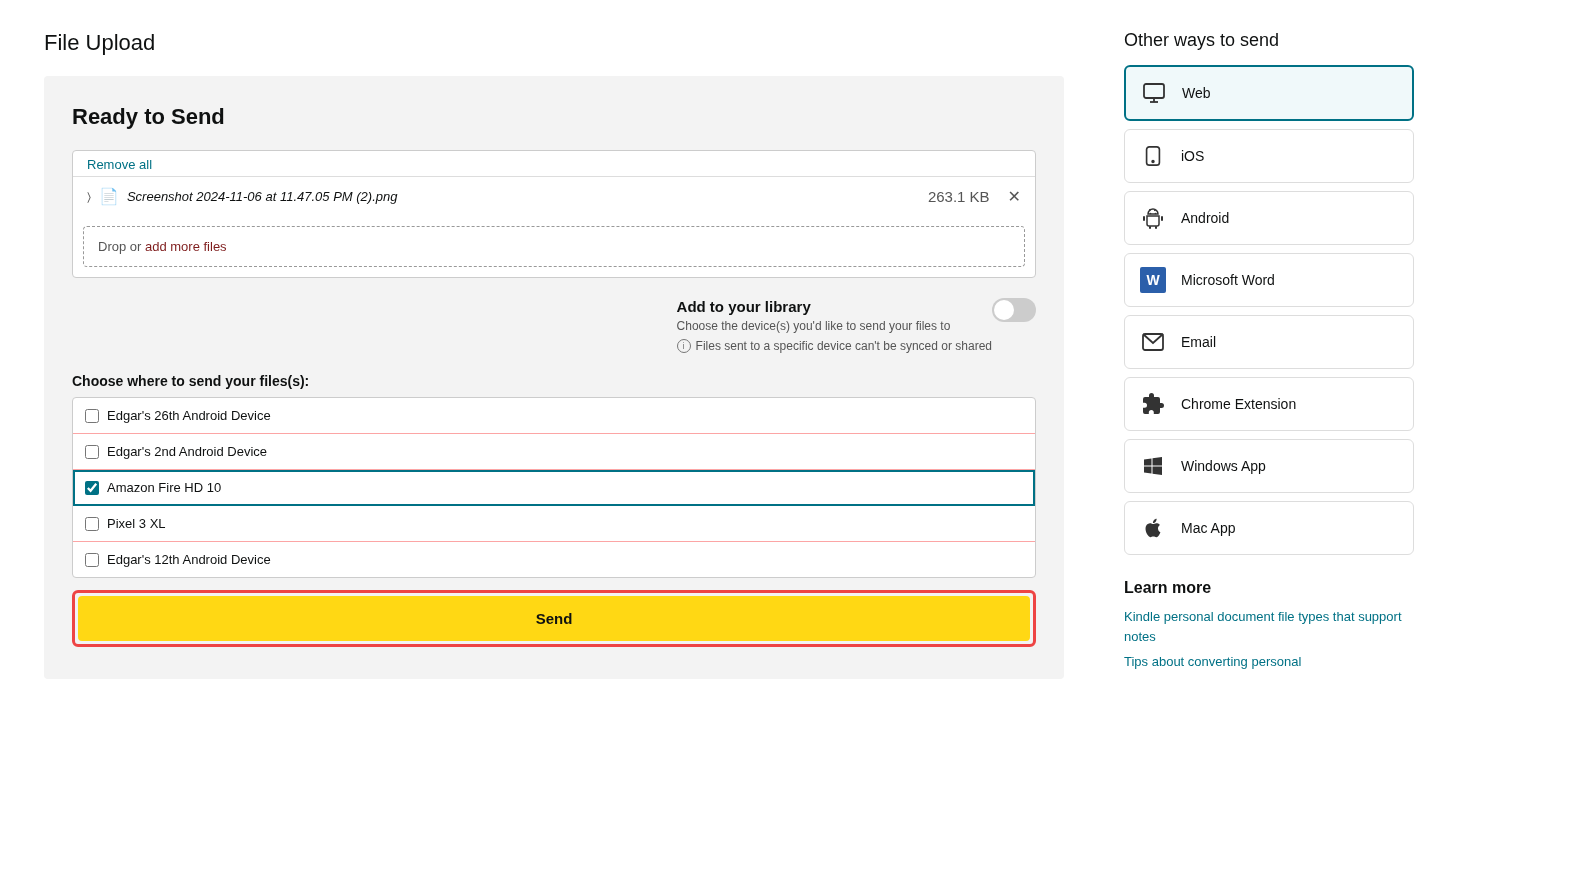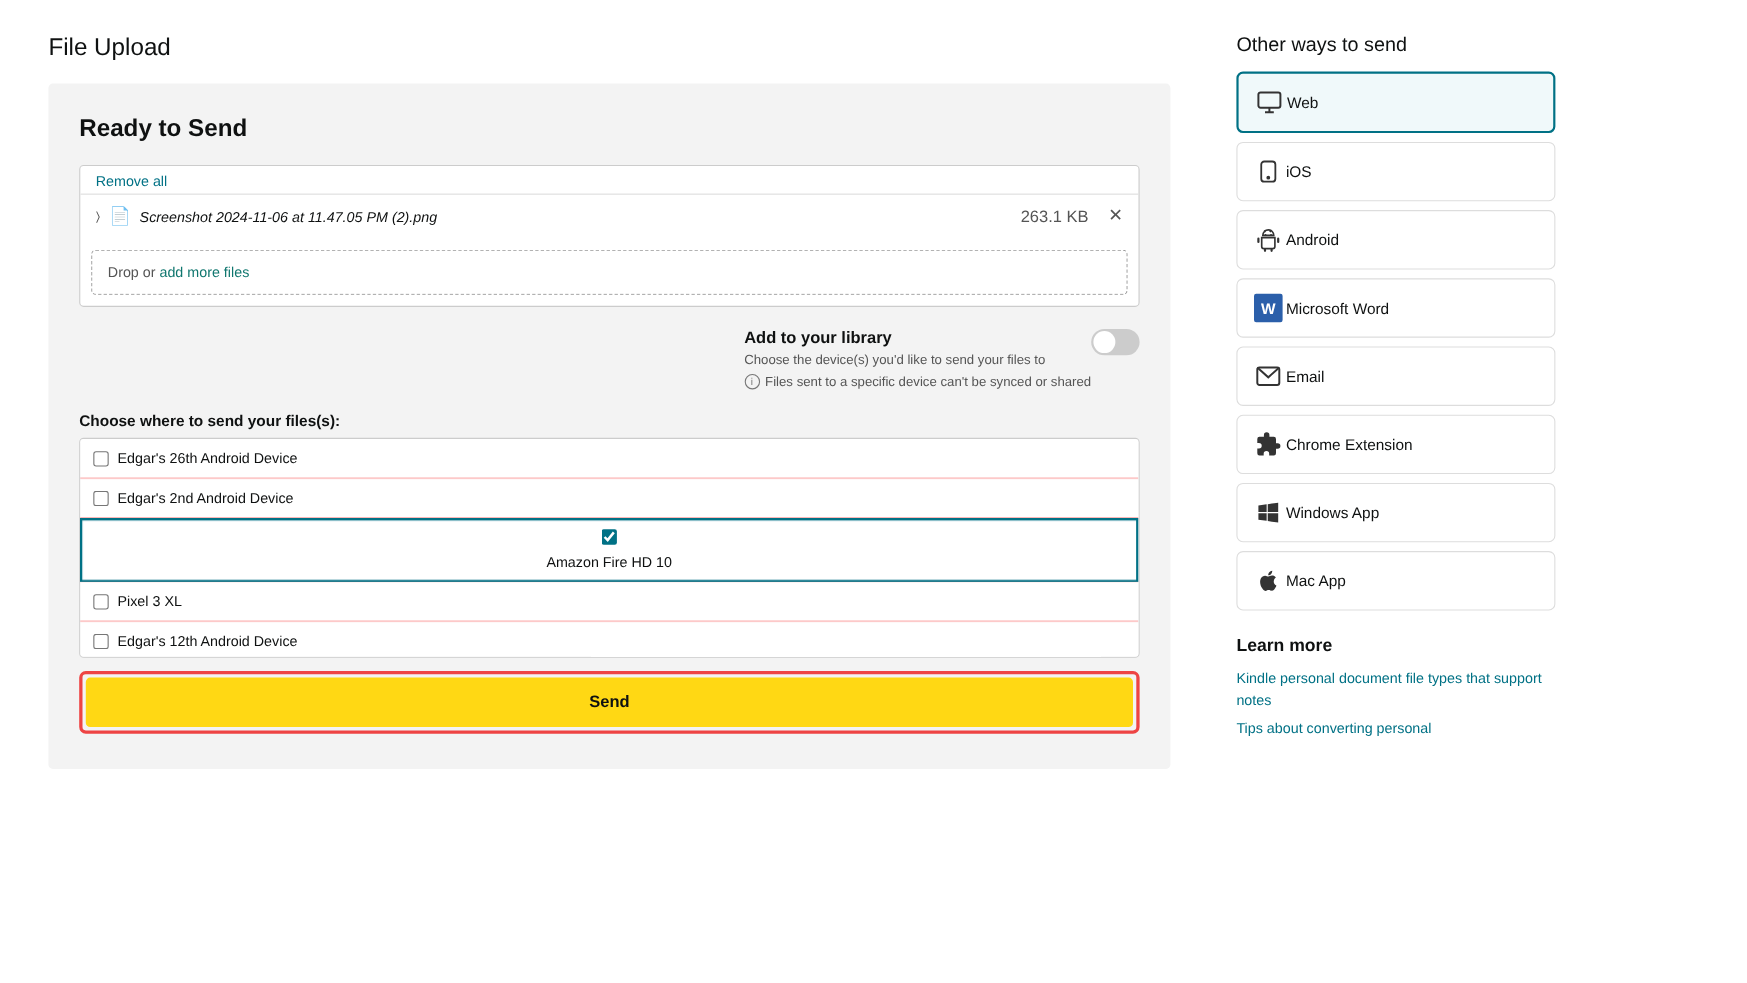--- a/index.html
+++ b/index.html
@@ -92,21 +92,21 @@
     }
     .drop-zone {
       border: 1px dashed #999;
       padding: 12px 14px;
       margin: 10px;
       border-radius: 4px;
       font-size: 13px;
       color: #555;
     }
     .drop-zone a {
-      color: #0f766e;
+      color: #7f1d1d;
       cursor: pointer;
       text-decoration: none;
     }
     .library-section {
       margin-bottom: 20px;
     }
     .library-header {
       display: flex;
       align-items: flex-start;
       justify-content: flex-end;
@@ -182,21 +182,20 @@
       padding: 10px 12px;
       gap: 8px;
       cursor: pointer;
       border-bottom: 1px solid #fca5a5;
     }
     .device-item:last-child { border-bottom: none; }
     .device-item.checked {
       background: #fff;
       outline: 2px solid #007185;
       outline-offset: -2px;
-      flex-direction: column;
     }
     .device-checkbox {
       width: 14px;
       height: 14px;
       cursor: pointer;
       accent-color: #007185;
     }
     .device-name {
       font-size: 13px;
       color: #0f1111;
@@ -231,21 +230,21 @@
       margin-bottom: 14px;
       color: #0f1111;
     }
     .way-card {
       display: flex;
       align-items: center;
       border: 1px solid #ddd;
       border-radius: 6px;
       padding: 12px 14px;
       margin-bottom: 8px;
-      gap: 2px;
+      gap: 14px;
       cursor: pointer;
       background: #fff;
     }
     .way-card.active {
       border: 2px solid #007185;
       background: #f0f9fa;
     }
     .way-icon {
       width: 28px;
       height: 28px;

